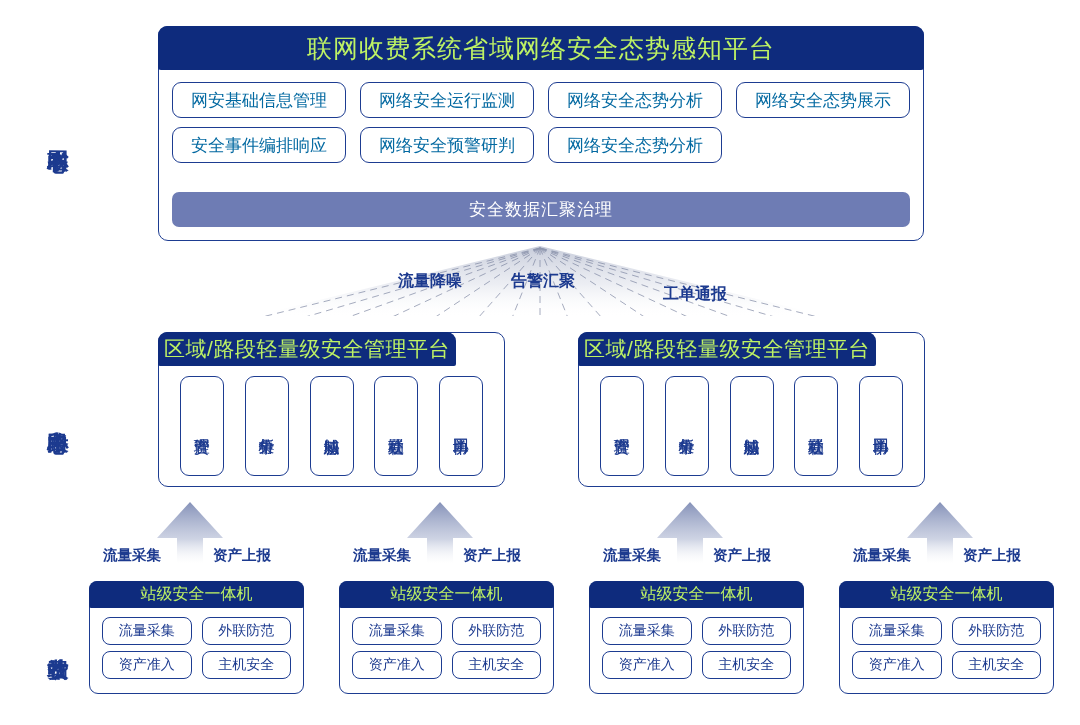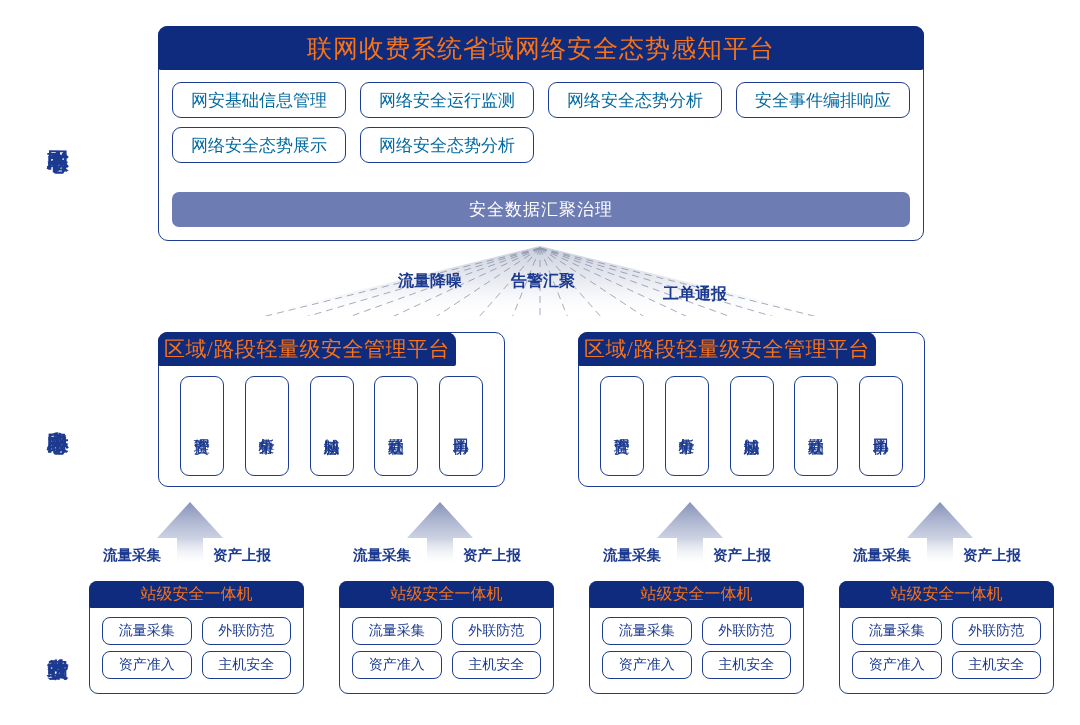--- a/index.html
+++ b/index.html
@@ -36,27 +36,26 @@
     box-sizing:border-box;
     border:1.5px solid #1d3c91;
     border-radius:9px;
     background:#ffffff;
   }
   .panel-head{
     position:absolute;
     box-sizing:border-box;
     background:#0e2b7d;
     border-radius:8px 8px 2px 2px;
-    color:#f97316;
+    color:#bef264;
     display:flex;
     align-items:center;
     justify-content:center;
     font-weight:normal;
     white-space:nowrap;
-    font-family:Liberation Serif, serif;
   }
 
   
   #prov-panel{left:158px;top:26px;width:766px;height:215px;border-radius:10px;}
   #prov-head{
     left:158px;top:26px;width:766px;height:44px;
     font-size:25px;letter-spacing:1px;border-radius:9px 9px 3px 3px;
   }
   .prov-grid{
     position:absolute;left:172px;top:82px;width:738px;
@@ -152,22 +151,23 @@
   <div class="tier-label" id="tier-label-1">路段中心</div>
   <div class="tier-label" id="tier-label-2">收费站</div>
 
   <div class="panel" id="prov-panel"></div>
   <div class="panel-head" id="prov-head">联网收费系统省域网络安全态势感知平台</div>
 
   <div class="prov-grid">
     <div class="prov-cell">网安基础信息管理</div>
     <div class="prov-cell">网络安全运行监测</div>
     <div class="prov-cell">网络安全态势分析</div>
+    <div class="prov-cell">网络安全态势展示</div>
     <div class="prov-cell">安全事件编排响应</div>
-    <div class="prov-cell">网络安全态势展示</div>
+    <div class="prov-cell">网络安全预警研判</div>
     <div class="prov-cell">网络安全态势分析</div>
   </div>
 
   <div id="prov-band">安全数据汇聚治理</div>
 
   <svg id="funnel" viewBox="0 0 580 74" preserveAspectRatio="none">
     <defs>
       <linearGradient id="funnelFill" x1="0" y1="0" x2="0" y2="1">
         <stop offset="0%" stop-color="#9aa3bd" stop-opacity="0.55"></stop>
         <stop offset="55%" stop-color="#c9cedd" stop-opacity="0.35"></stop>

